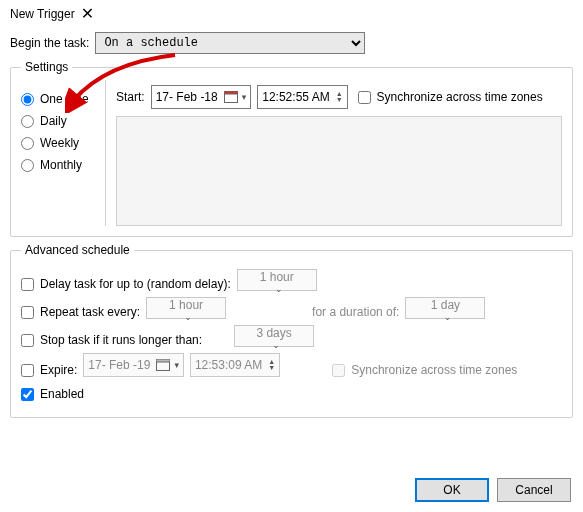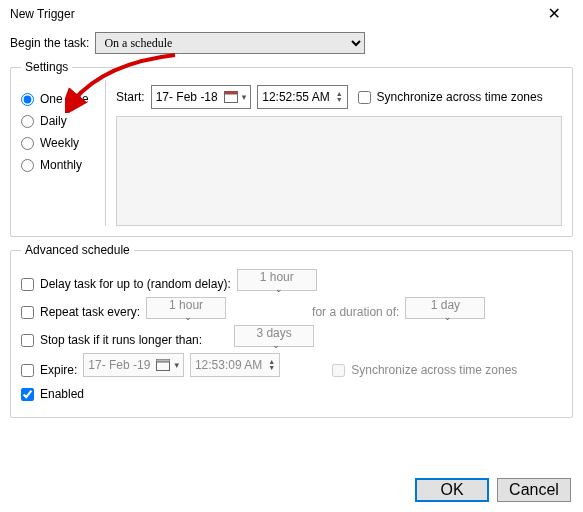--- a/index.html
+++ b/index.html
@@ -9,23 +9,23 @@
     font-size: 12px;
     background: #fff;
     color: #000;
     width: 583px;
     height: 512px;
     overflow: hidden;
     position: relative;
   }
   .titlebar {
     display: flex;
-    justify-content: space-between;
-    align-items: center;
-    padding: 6px 16px 6px 10px;
+    justify-content: flex-start;
+    align-items: center;
+    padding: 6px 8px 6px 10px;
     font-size: 12px;
   }
   .close-x {
     font-size: 16px;
     line-height: 1;
     padding: 0 6px;
     cursor: pointer;
   }
   .content {
     padding: 0 10px;
@@ -35,21 +35,21 @@
     align-items: center;
     margin: 4px 0;
     gap: 6px;
   }
   select.begin {
     width: 270px;
     height: 22px;
     border: 1px solid #7a7a7a;
     background: #e9e9e9;
     padding: 1px 4px;
-    font-family: Liberation Serif, serif;
+    font-family: Liberation Mono, monospace;
     font-size: 12px;
   }
   fieldset {
     border: 1px solid #d0d0d0;
     border-radius: 2px;
     margin: 6px 0;
     padding: 6px 10px 10px 10px;
   }
   legend {
     padding: 0 4px;
@@ -146,21 +146,21 @@
     bottom: 10px;
     display: flex;
     gap: 8px;
   }
   .btn {
     width: 74px;
     height: 24px;
     border: 1px solid #8a8a8a;
     background: #e1e1e1;
     font-family: inherit;
-    font-size: 16px;
+    font-size: 12px;
     cursor: pointer;
   }
   .btn.primary {
     border: 1px solid #0078d7;
     box-shadow: inset 0 0 0 1px #0078d7;
   }
   
   .arrow {
     position: absolute;
     left: 65px;

